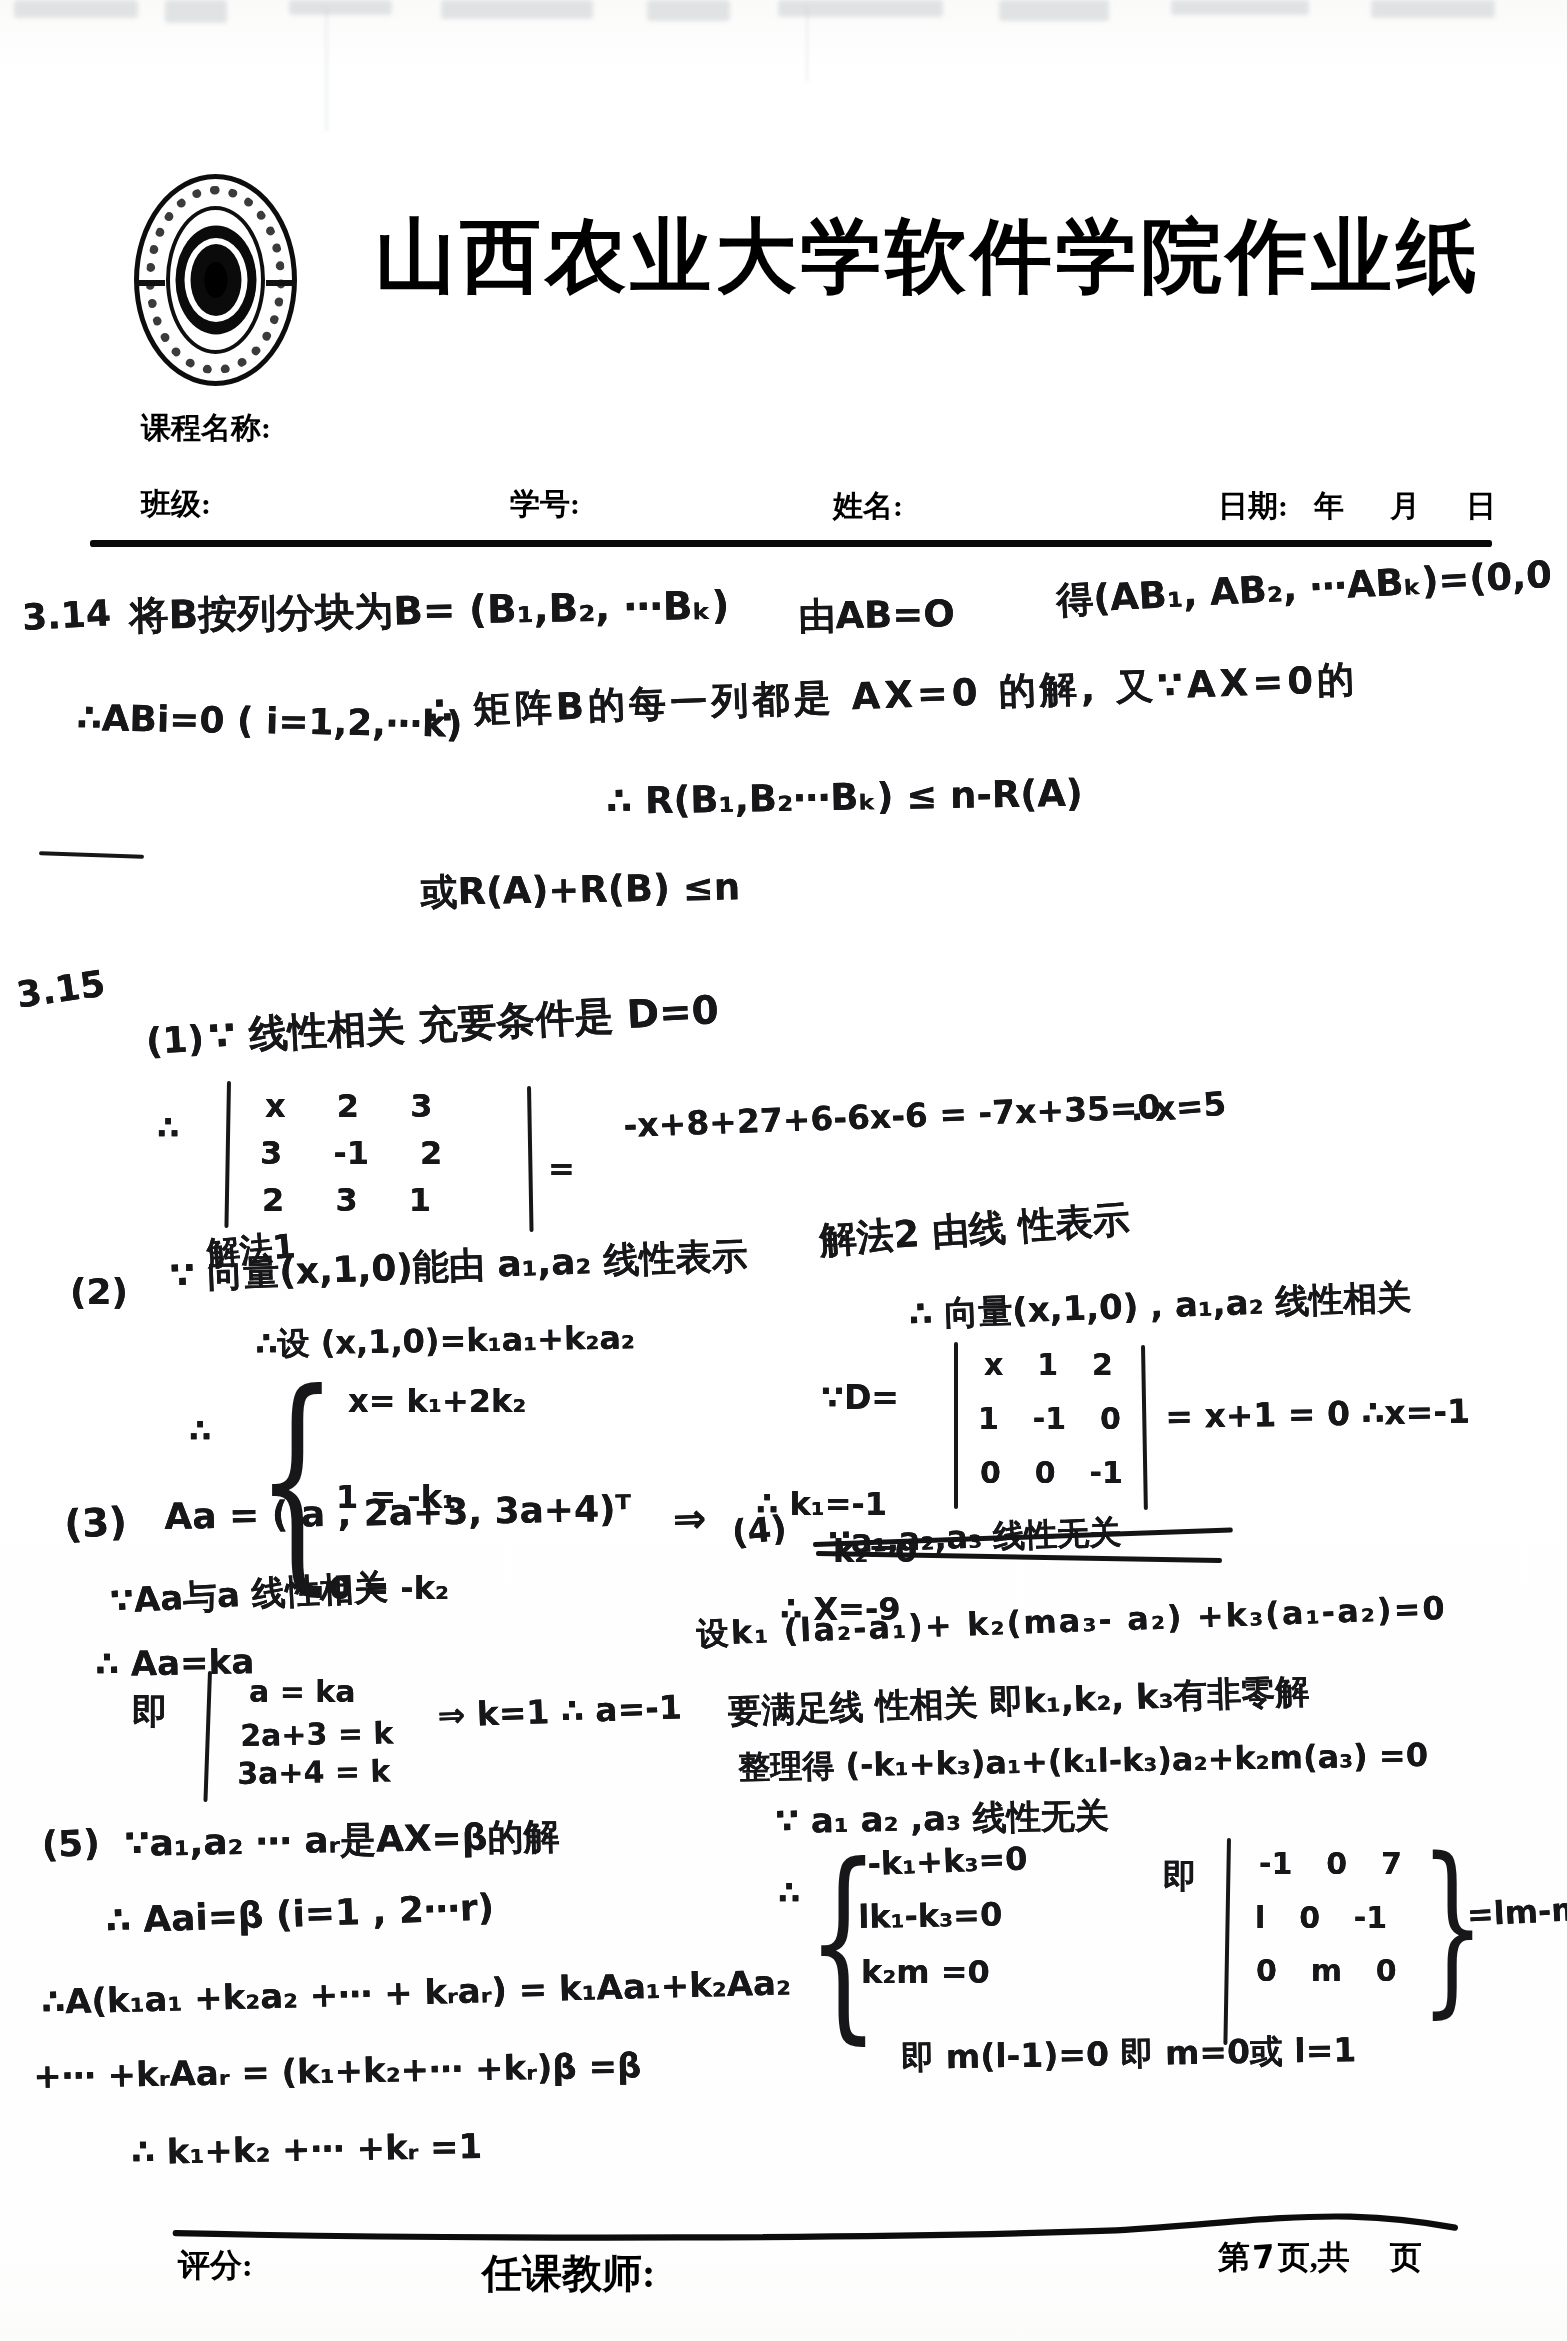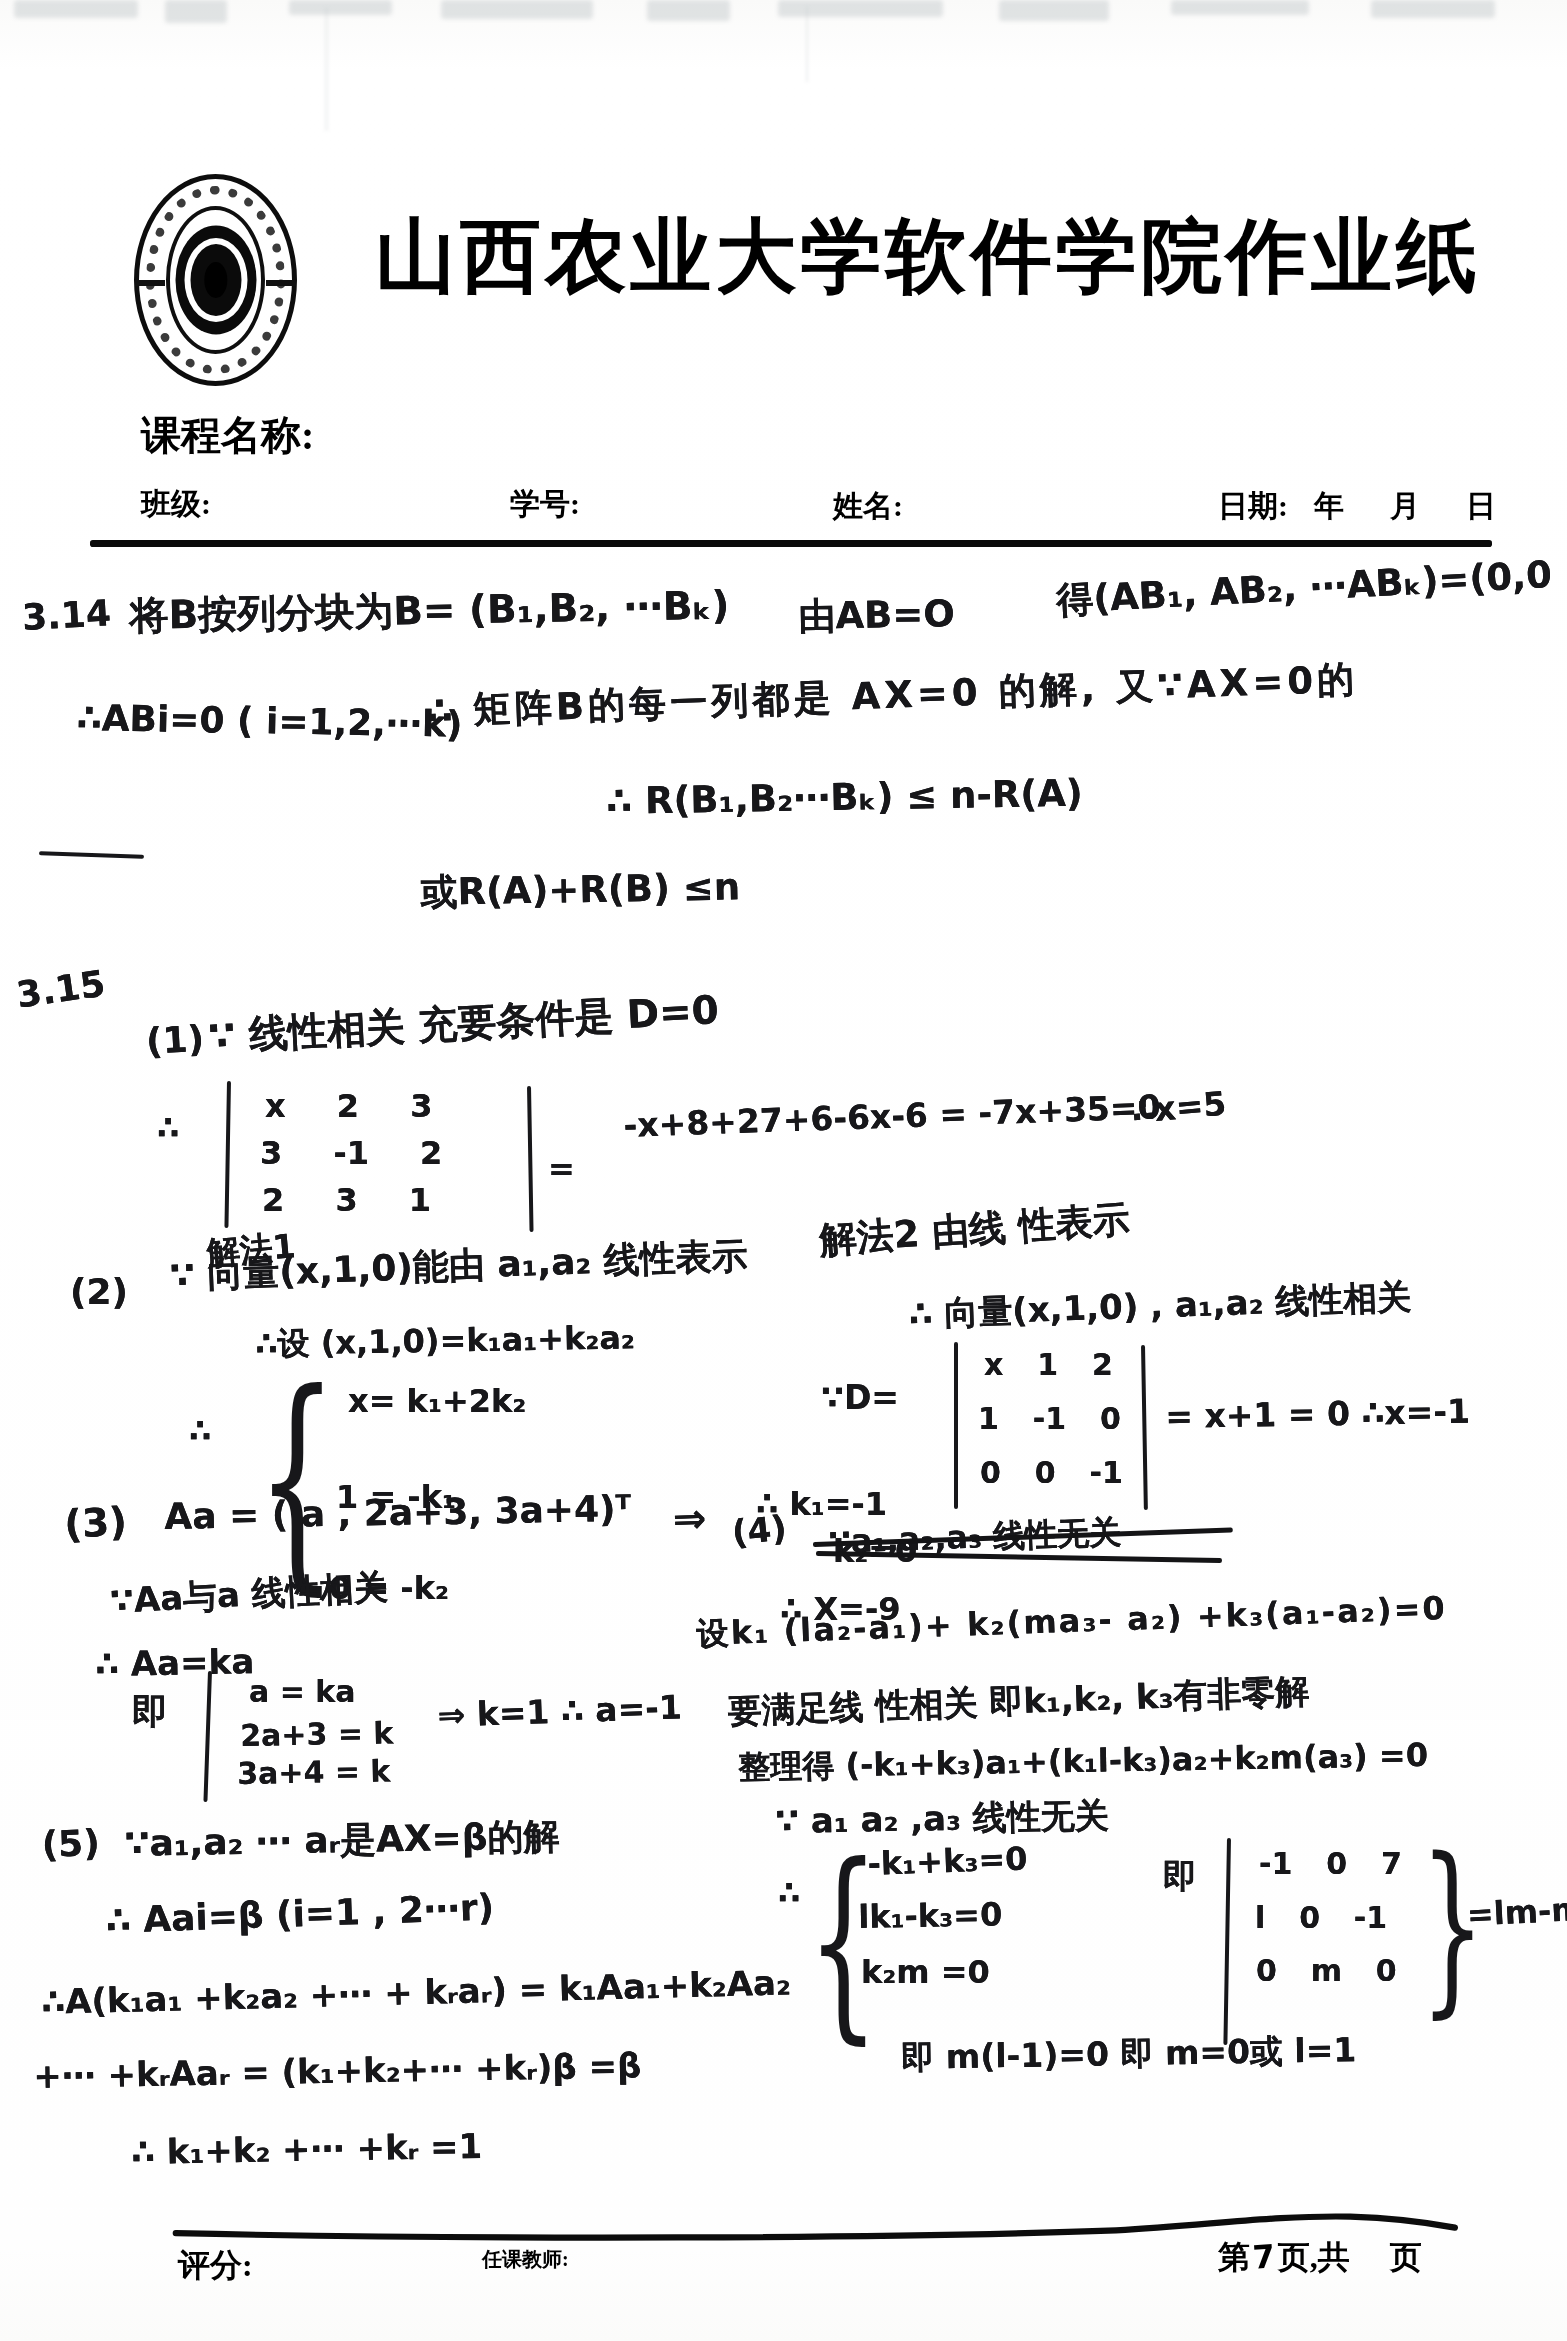--- a/index.html
+++ b/index.html
@@ -65,21 +65,21 @@
     <div class="mid"></div>
     <div class="spoke-l"></div>
     <div class="spoke-r"></div>
     <div class="eye"></div>
     <div class="eye-ring"></div>
     <div class="pupil"></div>
   </div>
 
   <div class="printed title" style="left:375px;top:203px;font-size:81px">山西农业大学软件学院作业纸</div>
 
-  <div class="printed" style="left:141px;top:408px;font-size:40px">课程名称:</div>
+  <div class="printed" style="left:141px;top:408px;font-size:30px">课程名称:</div>
   <div class="printed" style="left:141px;top:484px;font-size:30px">班级:</div>
   <div class="printed" style="left:510px;top:484px;font-size:30px">学号:</div>
   <div class="printed" style="left:833px;top:486px;font-size:30px">姓名:</div>
   <div class="printed" style="left:1218px;top:486px;font-size:30px">日期:</div>
   <div class="printed" style="left:1314px;top:486px;font-size:30px">年</div>
   <div class="printed" style="left:1390px;top:486px;font-size:30px">月</div>
   <div class="printed" style="left:1466px;top:486px;font-size:30px">日</div>
   <div class="rule" style="left:90px;top:540px;width:1402px;height:6.9px"></div>
 
   <div class="hw" style="left:20.7px;top:597px;font-size:36px;--r:-3deg">3.14</div>
@@ -168,19 +168,19 @@
   <div class="hw" style="left:124px;top:1820px;font-size:36px;--r:-1deg">∵a₁,a₂ ⋯ aᵣ是AX=β的解</div>
   <div class="hw" style="left:105px;top:1900px;font-size:36px;--r:-2deg">∴ Aai=β (i=1 , 2⋯r)</div>
   <div class="hw" style="left:41px;top:1982px;font-size:34px;--r:-1.5deg">∴A(k₁a₁ +k₂a₂ +⋯ + kᵣaᵣ) = k₁Aa₁+k₂Aa₂</div>
   <div class="hw" style="left:33px;top:2056px;font-size:34px;--r:-1deg">+⋯ +kᵣAaᵣ = (k₁+k₂+⋯ +kᵣ)β =β</div>
   <div class="hw" style="left:131px;top:2132px;font-size:34px;--r:-1deg">∴ k₁+k₂ +⋯ +kᵣ =1</div>
 
   <svg class="footer-svg" width="1568" height="2342" viewBox="0 0 2276 3400">
     <path d="M 255 3242 C 700 3252, 1300 3250, 1620 3238 C 1760 3230, 1850 3216, 1960 3218 C 2030 3220, 2080 3228, 2112 3234" fill="none" stroke="#0c0c0c" stroke-width="9" stroke-linecap="round"></path>
   </svg>
   <div class="printed" style="left:178px;top:2244px;font-size:32px">评分:</div>
-  <div class="printed" style="left:482px;top:2246px;font-size:20px">任课教师:</div>
+  <div class="printed" style="left:482px;top:2246px;font-size:40px">任课教师:</div>
   <div class="printed" style="left:1218px;top:2236px;font-size:32px">
     <span>第</span><span class="pgnum">7</span><span>页,共</span><span style="display:inline-block;width:40px"></span><span>页</span>
   </div>
 
 </div>
 
 
 </body></html>

